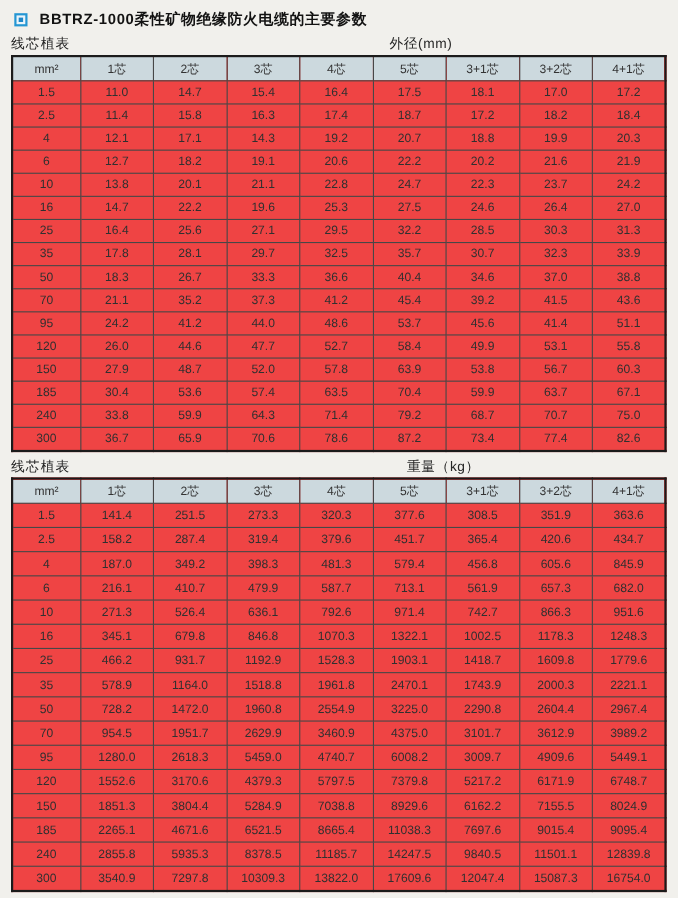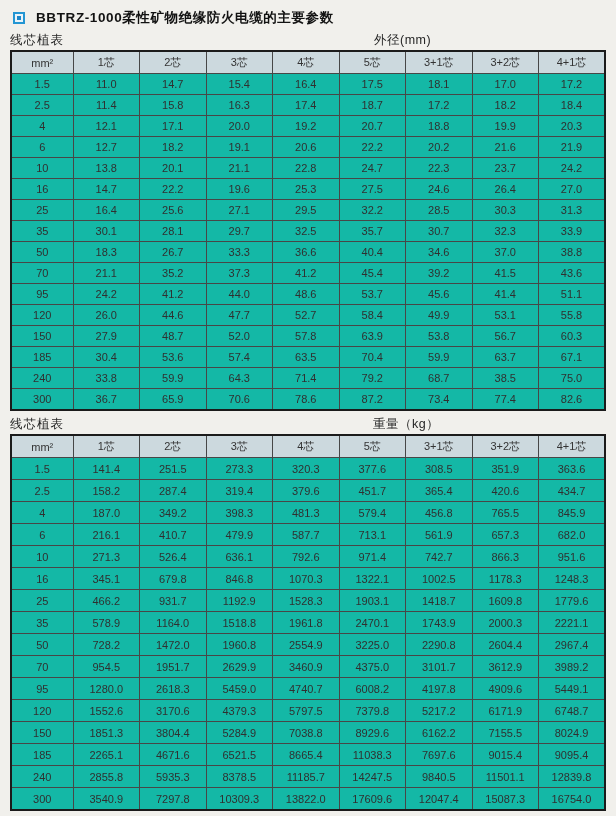--- a/index.html
+++ b/index.html
@@ -13,27 +13,27 @@
   .page { box-sizing:border-box; width:616px; height:816px; padding:9px 10px 0 10px; }
 
   .title-row { display:flex; align-items:center; gap:11px; margin:1px 0 5px 3px; height:16px; }
   .bullet-outer { width:12px; height:12px; background:#2496d3; display:flex; align-items:center; justify-content:center; flex:0 0 auto; }
   .bullet-mid { width:8px; height:8px; background:#eaf4fa; display:flex; align-items:center; justify-content:center; }
   .bullet-core { width:4px; height:4px; background:#1d86c8; }
   .doc-title { font-size:13.5px; font-weight:bold; color:#121212; letter-spacing:0.6px; }
 
   .label-row { position:relative; height:19px; font-size:12.5px; color:#262626;text-decoration:underline; }
   .left-label { position:absolute; left:0; top:1px; letter-spacing:1px; }
-  .unit-label { position:absolute; top:1px; letter-spacing:0.5px;margin-left:20px; }
+  .unit-label { position:absolute; top:1px; letter-spacing:0.5px; }
   .unit-od { left:344px; }
-  .unit-wt { left:343px;text-align:center; }
+  .unit-wt { left:360px;text-align:center; }
 
   table.spec {
     width:596px; border-collapse:collapse; table-layout:fixed;
-    background:#14b8a6; border:2px solid #1b1b1b;
+    background:#ef4444; border:2px solid #1b1b1b;
   }
   table.spec th, table.spec td {
     border:1px solid #474747;
     font-size:11px; text-align:center; vertical-align:middle;
     padding:0; overflow:hidden; white-space:nowrap;
   }
   table.spec th {
     background:#ccd9de; color:#333; font-weight:normal; height:21px;
   }
   table.spec td { color:#303030; height:20px; }
@@ -104,21 +104,21 @@
           <td>17.4</td>
           <td>18.7</td>
           <td>17.2</td>
           <td>18.2</td>
           <td>18.4</td>
         </tr>
         <tr>
           <td>4</td>
           <td>12.1</td>
           <td>17.1</td>
-          <td>20.0</td>
+          <td>14.3</td>
           <td>19.2</td>
           <td>20.7</td>
           <td>18.8</td>
           <td>19.9</td>
           <td>20.3</td>
         </tr>
         <tr>
           <td>6</td>
           <td>12.7</td>
           <td>18.2</td>
@@ -157,21 +157,21 @@
           <td>25.6</td>
           <td>27.1</td>
           <td>29.5</td>
           <td>32.2</td>
           <td>28.5</td>
           <td>30.3</td>
           <td>31.3</td>
         </tr>
         <tr>
           <td>35</td>
-          <td>30.1</td>
+          <td>17.8</td>
           <td>28.1</td>
           <td>29.7</td>
           <td>32.5</td>
           <td>35.7</td>
           <td>30.7</td>
           <td>32.3</td>
           <td>33.9</td>
         </tr>
         <tr>
           <td>50</td>
@@ -240,21 +240,21 @@
           <td>67.1</td>
         </tr>
         <tr>
           <td>240</td>
           <td>33.8</td>
           <td>59.9</td>
           <td>64.3</td>
           <td>71.4</td>
           <td>79.2</td>
           <td>68.7</td>
-          <td>38.5</td>
+          <td>70.7</td>
           <td>75.0</td>
         </tr>
         <tr>
           <td>300</td>
           <td>36.7</td>
           <td>65.9</td>
           <td>70.6</td>
           <td>78.6</td>
           <td>87.2</td>
           <td>73.4</td>
@@ -318,21 +318,21 @@
           <td>434.7</td>
         </tr>
         <tr>
           <td>4</td>
           <td>187.0</td>
           <td>349.2</td>
           <td>398.3</td>
           <td>481.3</td>
           <td>579.4</td>
           <td>456.8</td>
-          <td>765.5</td>
+          <td>605.6</td>
           <td>845.9</td>
         </tr>
         <tr>
           <td>6</td>
           <td>216.1</td>
           <td>410.7</td>
           <td>479.9</td>
           <td>587.7</td>
           <td>713.1</td>
           <td>561.9</td>
@@ -405,21 +405,21 @@
           <td>3612.9</td>
           <td>3989.2</td>
         </tr>
         <tr>
           <td>95</td>
           <td>1280.0</td>
           <td>2618.3</td>
           <td>5459.0</td>
           <td>4740.7</td>
           <td>6008.2</td>
-          <td>4197.8</td>
+          <td>3009.7</td>
           <td>4909.6</td>
           <td>5449.1</td>
         </tr>
         <tr>
           <td>120</td>
           <td>1552.6</td>
           <td>3170.6</td>
           <td>4379.3</td>
           <td>5797.5</td>
           <td>7379.8</td>

